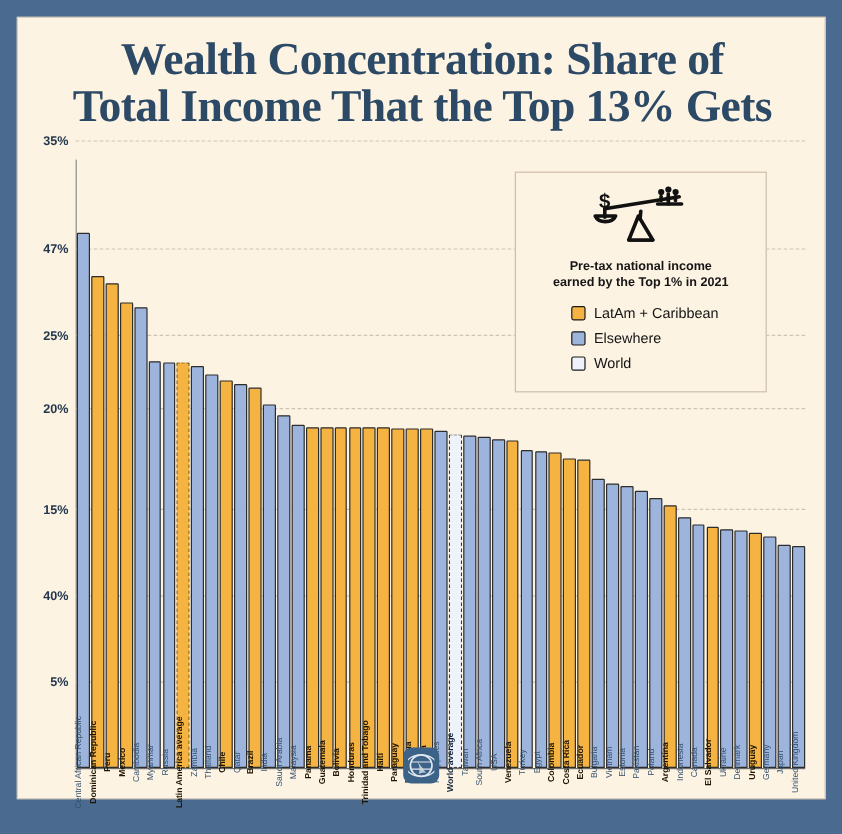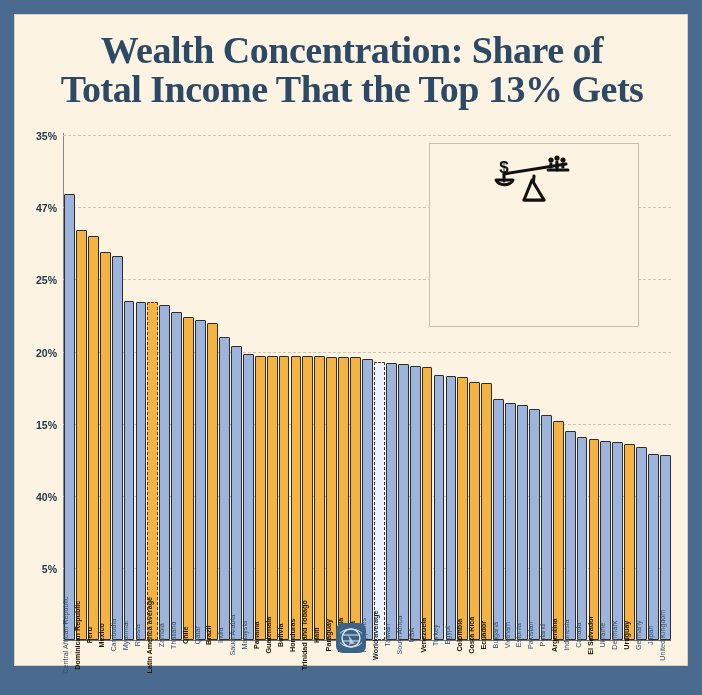--- a/index.html
+++ b/index.html
@@ -134,30 +134,30 @@
       <div id="gridlines">
           <div class="grid" style="bottom: 72.1429px;">
             <span class="ytick">5%</span>
           </div>
           <div class="grid" style="bottom: 144.286px;">
             <span class="ytick">40%</span>
           </div>
           <div class="grid" style="bottom: 216.429px;">
             <span class="ytick">15%</span>
           </div>
-          <div class="grid" style="bottom: 288px;">
+          <div class="grid" style="bottom: 300px;">
             <span class="ytick">20%</span>
           </div>
           <div class="grid" style="bottom: 360.714px;">
             <span class="ytick">25%</span>
           </div>
           <div class="grid" style="bottom: 432.857px;">
             <span class="ytick">47%</span>
           </div>
-          <div class="grid" style="bottom: 505px;">
+          <div class="grid" style="bottom: 523px;">
             <span class="ytick">35%</span>
           </div>
         </div>
       <div class="bars" id="bars">
           <div class="bar-wrap">
             <div class="bar else" style="height: 445.843px;">
               <span class="blabel">Central African Republic</span>
             </div>
           </div>
           <div class="bar-wrap">
@@ -430,20 +430,38 @@
             <circle cx="63" cy="6" r="2.6"></circle>
               <circle cx="69" cy="4" r="2.6"></circle>
               <circle cx="75" cy="6" r="2.6"></circle>
             <rect x="61.4" y="8.5" width="3" height="6" rx="1.2"></rect>
             <rect x="67.4" y="6.5" width="3" height="8" rx="1.2"></rect>
             <rect x="73.4" y="8.5" width="3" height="6" rx="1.2"></rect>
           </g>
           <text x="16" y="19" font-family="Liberation Sans, sans-serif" font-size="17" font-weight="700" fill="#111" text-anchor="middle">$</text>
         </svg>
       </div>
+      <div class="legend-text">
+        <div>Pre-tax national income</div>
+        <div>earned by the Top 1% in 2021</div>
+      </div>
+      <div class="legend-items" id="legend-items">
+          <div class="legend-row">
+            <span class="swatch sw-latam" style="background: rgb(245, 179, 66);"></span>
+            <span class="legend-label">LatAm + Caribbean</span>
+          </div>
+          <div class="legend-row">
+            <span class="swatch sw-else" style="background: rgb(157, 181, 220);"></span>
+            <span class="legend-label">Elsewhere</span>
+          </div>
+          <div class="legend-row">
+            <span class="swatch sw-world" style="background: rgb(238, 242, 250);"></span>
+            <span class="legend-label">World</span>
+          </div>
+        </div>
     </div>
 
     <div class="brand">
       <div class="brand-mark">
         <svg width="22" height="22" viewBox="0 0 22 22" aria-hidden="true">
           <circle cx="11" cy="11" r="9" fill="none" stroke="#dfe7ef" stroke-width="1.4"></circle>
           <path d="M11 2 a13 9 0 0 0 0 18 a13 9 0 0 0 0 -18" fill="none" stroke="#dfe7ef" stroke-width="1"></path>
           <path d="M2.4 8 H19.6 M2.4 14 H19.6" stroke="#dfe7ef" stroke-width="1"></path>
           <path d="M6 5 q5 6 3 13 q3 -2 6 -1" fill="#cfdae6" opacity="0.85"></path>
         </svg>

